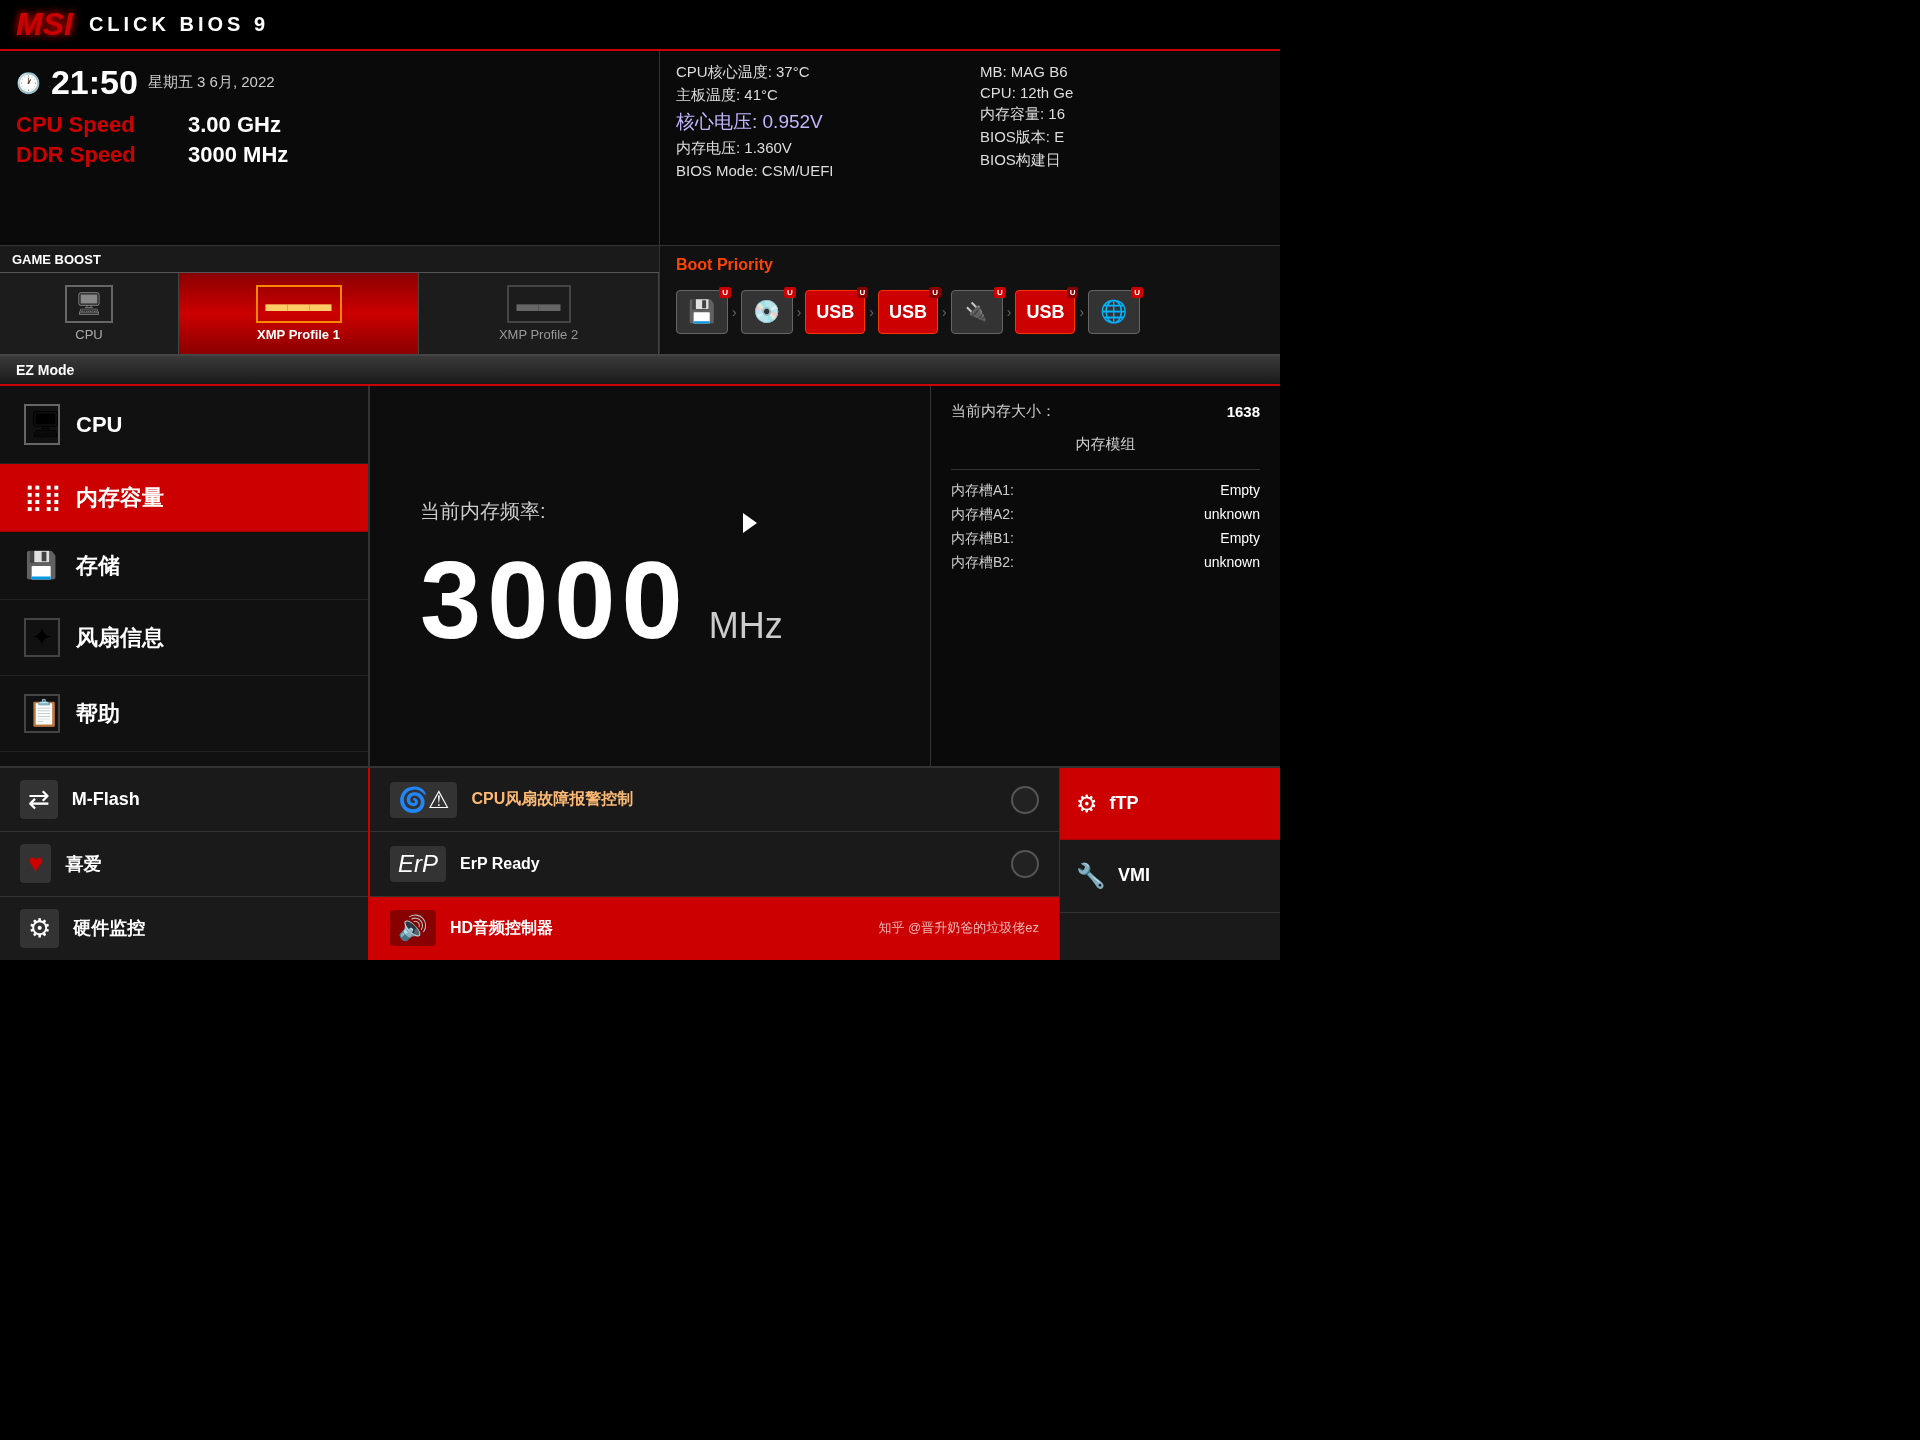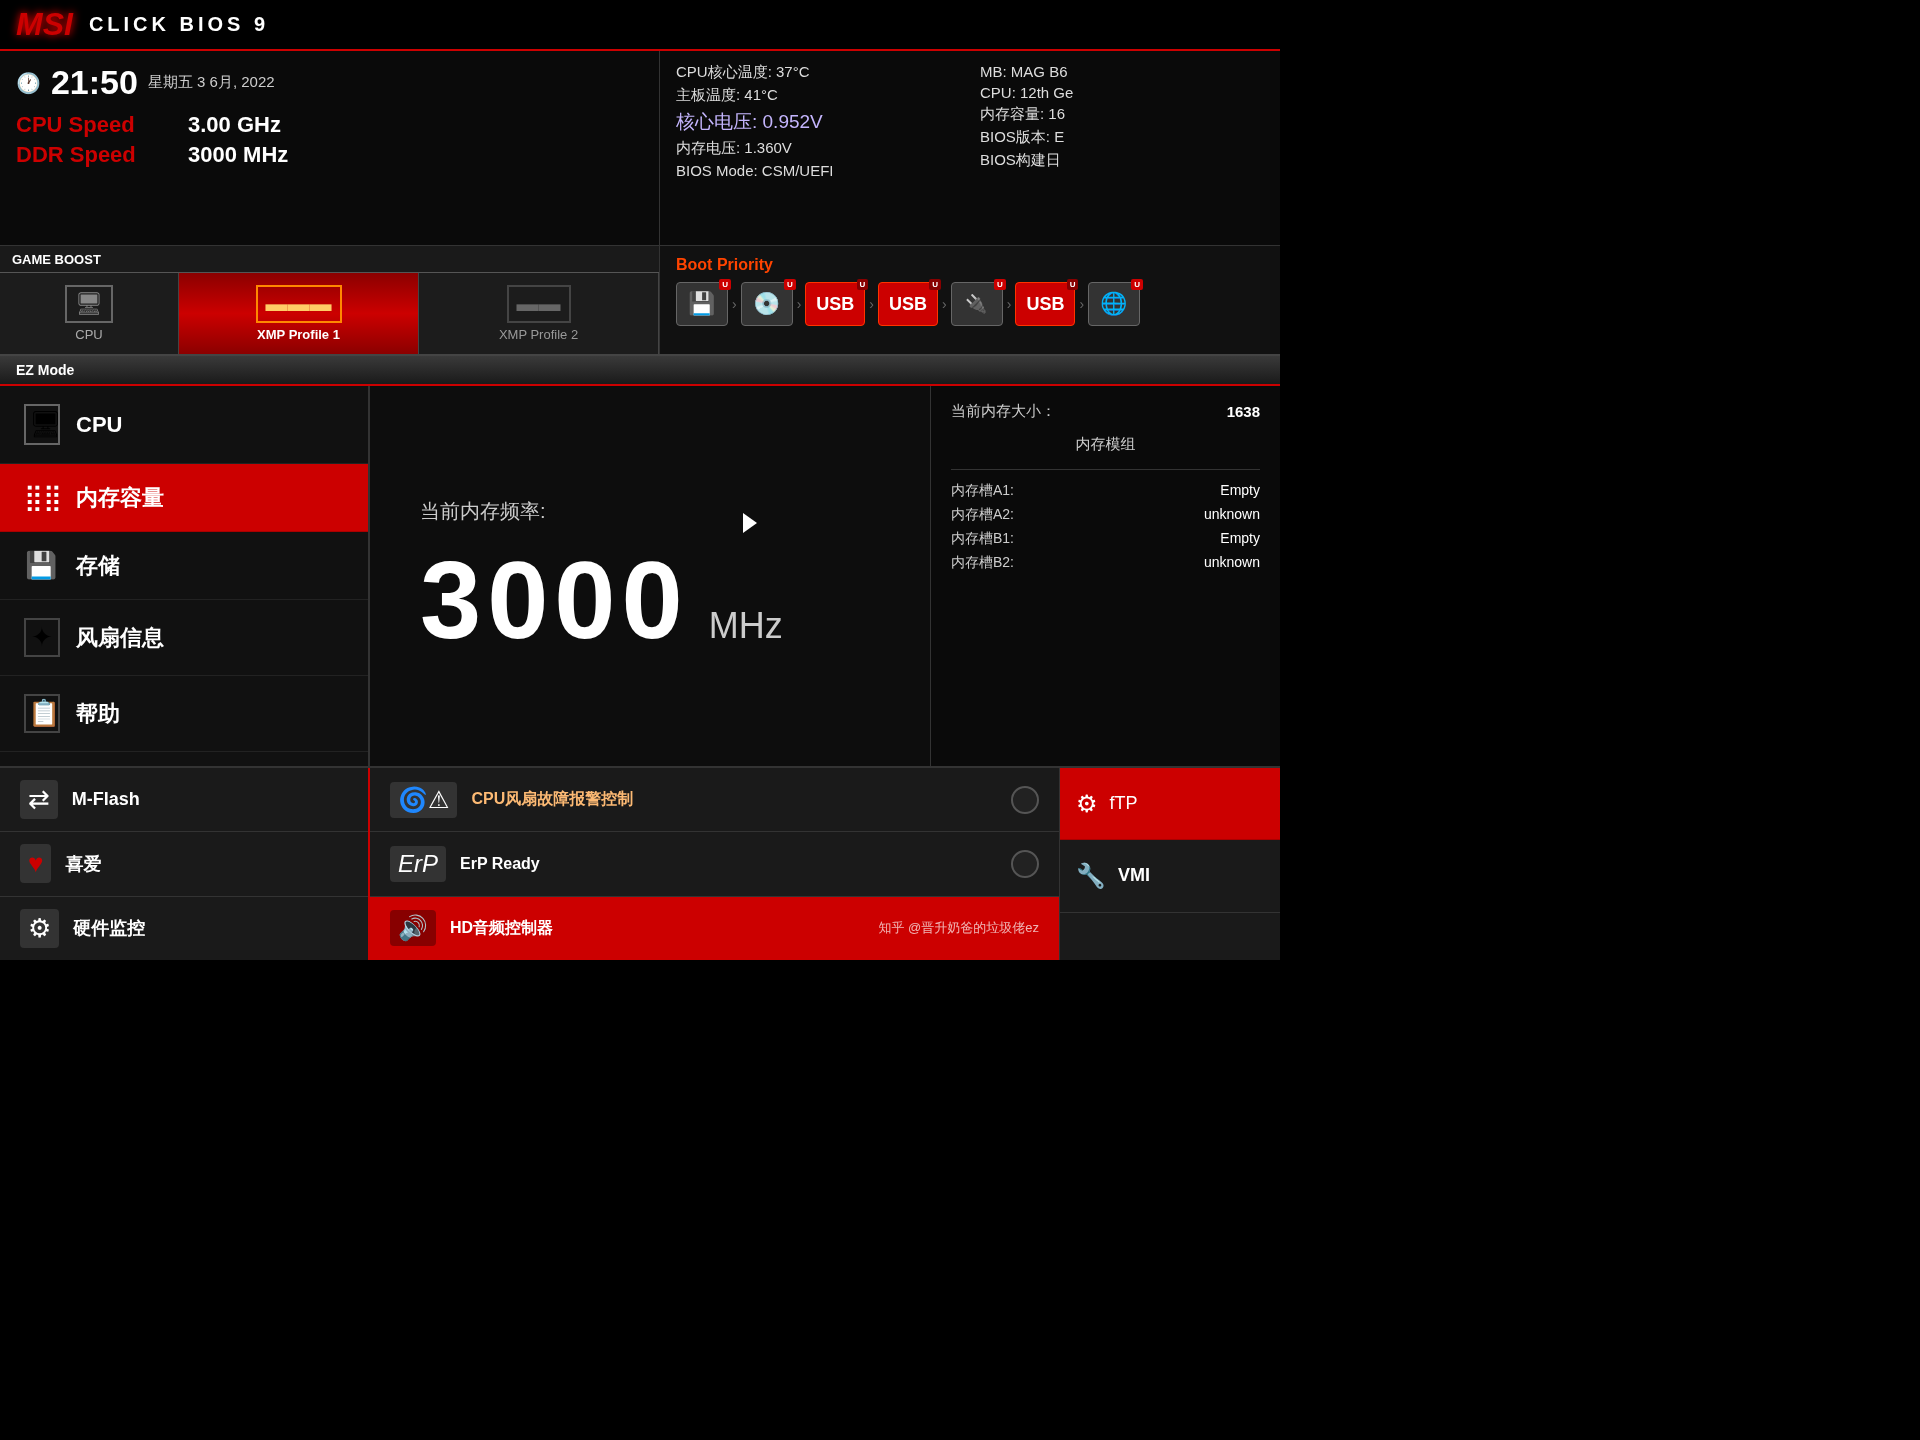--- a/index.html
+++ b/index.html
@@ -78,21 +78,21 @@
         <span style="color:#fff; font-size:13px; font-weight:bold;">XMP Profile 1</span>
       </div>
 
       <div style="display:flex; flex-direction:column; align-items:center; justify-content:center; padding:8px 28px; background:#1c1c1c; border-right:1px solid #444; cursor:pointer; flex:1.5;">
         <span style="font-size:22px; color:#666; border:2px solid #444; padding:4px 8px; margin-bottom:4px;">▬▬</span>
         <span style="color:#999; font-size:13px;">XMP Profile 2</span>
       </div>
     </div>
   </div>
 
-  <div style="padding:10px 16px; display:flex; flex-direction:column; gap:8px;">
+  <div style="padding:10px 16px; display:flex; flex-direction:column; gap:16px;">
     <span style="color:#ff4400; font-size:16px; font-weight:bold;">Boot Priority</span>
     <div style="display:flex; align-items:center; gap:4px; flex-wrap:wrap;">
 
       <div style="position:relative; background:#333; border:1px solid #666; border-radius:4px; padding:4px 10px; display:flex; align-items:center; justify-content:center; min-width:52px; height:44px;">
         <span style="font-size:22px;">💾</span>
         <span style="position:absolute; top:-4px; right:-4px; background:#cc0000; color:#fff; font-size:8px; padding:1px 3px; border-radius:2px; font-weight:bold;">U</span>
       </div>
       <span style="color:#666; font-size:14px;">›</span>
 
       <div style="position:relative; background:#333; border:1px solid #666; border-radius:4px; padding:4px 10px; display:flex; align-items:center; justify-content:center; min-width:52px; height:44px;">
@@ -239,21 +239,21 @@
       <span style="font-size:24px; color:#fff; background:#880000; padding:4px 8px; border-radius:4px;">🔊</span>
       <span style="color:#fff; font-size:16px; font-weight:bold; flex:1;">HD音频控制器</span>
       <span style="color:rgba(255,255,255,0.7); font-size:13px;">知乎 @晋升奶爸的垃圾佬ez</span>
     </div>
   </div>
 
   <div style="display:flex; flex-direction:column;">
 
     <div style="display:flex; align-items:center; gap:12px; padding:12px 16px; background:#cc0000; border-bottom:1px solid #aa0000; cursor:pointer; flex:1;">
       <span style="font-size:24px; color:#fff;">⚙</span>
-      <span style="color:#fff; font-size:18px; font-weight:normal;">fTP</span>
+      <span style="color:#fff; font-size:18px; font-weight:bold;">fTP</span>
     </div>
 
     <div style="display:flex; align-items:center; gap:12px; padding:12px 16px; background:#1a1a1a; border-bottom:1px solid #333; cursor:pointer; flex:1;">
       <span style="font-size:24px; color:#fff;">🔧</span>
       <span style="color:#fff; font-size:18px; font-weight:bold;">VMI</span>
     </div>
     <div style="flex:1; background:#1a1a1a; border-bottom:1px solid #333;"></div>
   </div>
 </div>
 

